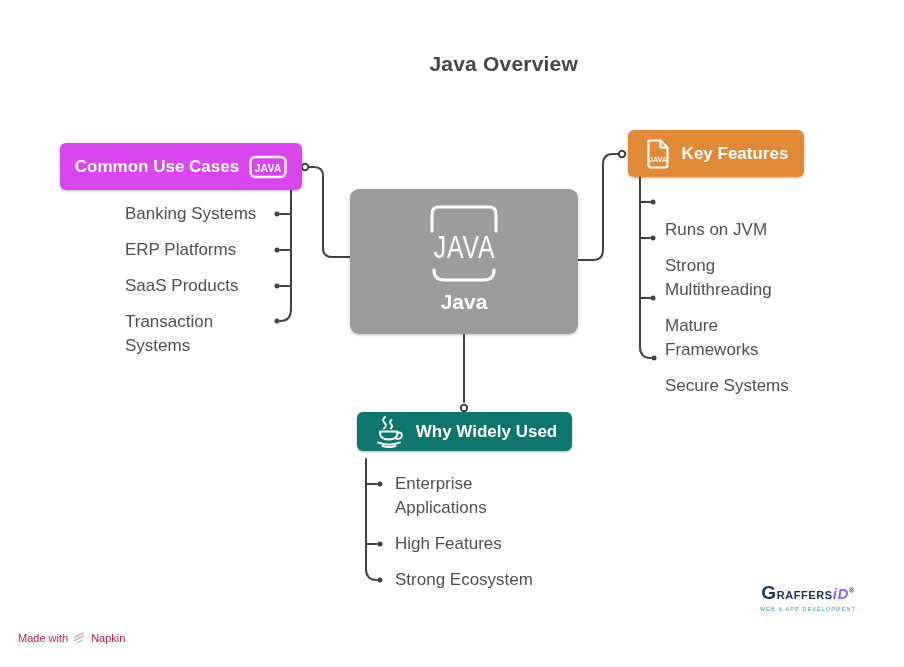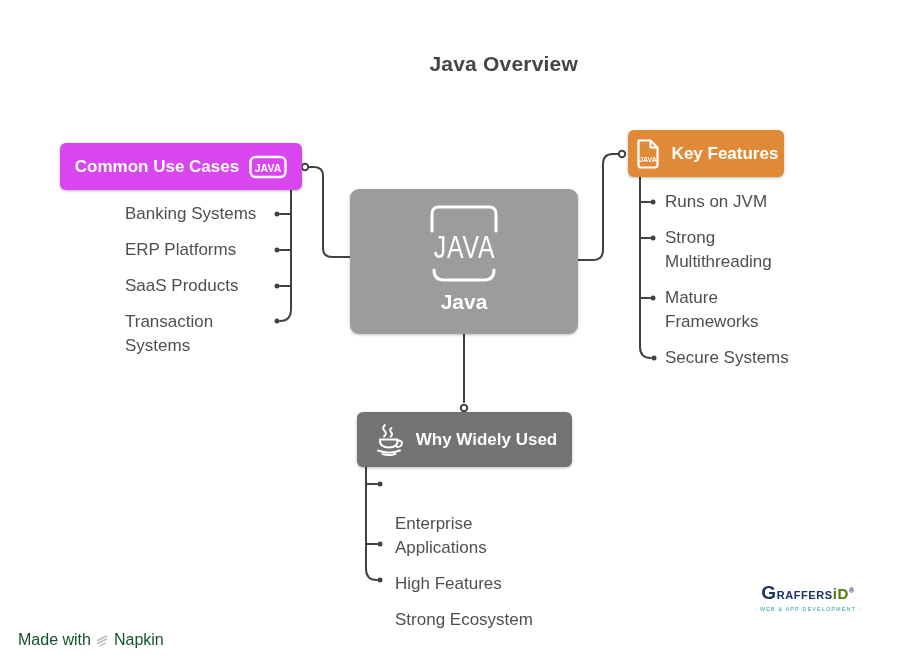--- a/index.html
+++ b/index.html
@@ -15,48 +15,48 @@
   .connectors path.link{fill:none;stroke:#414141;stroke-width:2;stroke-linecap:round;}
   .connectors circle.port{fill:#ffffff;stroke:#414141;stroke-width:2;}
   .connectors circle.dot{fill:#414141;}
 
   .hdr{
     position:absolute;display:flex;align-items:center;justify-content:center;
     border-radius:6px;color:#fff;font-size:17px;font-weight:bold;
     box-shadow:0 1px 3px rgba(0,0,0,.28);white-space:nowrap;gap:10px;
   }
   .hdr-pink{left:60px;top:143px;width:242px;height:47px;background:#d946ef;}
-  .hdr-orange{left:628px;top:130px;width:156px;height:47px;background:#E08A38;}
-  .hdr-red{left:357px;top:412px;width:215px;height:55px;background:#737373;justify-content:center;}
+  .hdr-orange{left:628px;top:130px;width:176px;height:47px;background:#E08A38;}
+  .hdr-red{left:357px;top:412px;width:215px;height:39px;background:#0f766e;justify-content:center;}
 
   .center-node{
     position:absolute;left:350px;top:189px;width:228px;height:145px;
     background:#9C9C9C;border-radius:9px;box-shadow:0 1px 3px rgba(0,0,0,.25);
     display:flex;flex-direction:column;align-items:center;justify-content:flex-start;
     padding-top:15px;box-sizing:border-box;
   }
   .center-label{color:#fff;font-size:21px;font-weight:bold;margin-top:6px;}
 
   .item{
     position:absolute;font-size:17px;line-height:24px;color:#4F4F4F;
   }
   .item.l{right:639px;}
-  .item.r{left:665px;text-align:left;}
-  .item.b{left:395px;text-align:left;margin-top:40px;}
+  .item.r{left:665px;text-align:left;margin-top:28px;}
+  .item.b{left:395px;text-align:left;}
   .w140{width:140px;} .w150{width:150px;} .w175{width:175px;}
 
   .napkin{
     position:absolute;left:18px;top:631px;display:flex;align-items:center;gap:5px;
-    font-size:16px;color:#14532d;
+    font-size:11px;color:#be185d;
   }
   .gid{position:absolute;left:752px;top:581px;width:112px;text-align:center;}
   .gid-main{color:#1C3263;font-weight:bold;letter-spacing:.6px;line-height:20px;white-space:nowrap;}
   .gid-g{font-size:19px;}
   .gid-rest{font-size:11px;}
-  .gid-accent{font-size:14px;color:#4d7c0f;}
+  .gid-accent{font-size:14px;color:#8b5cf6;font-style:italic;}
   .gid-reg{font-size:7px;color:#1C3263;vertical-align:super;}
   .gid-tag{font-size:5.5px;color:#2E9E9E;letter-spacing:1.1px;margin-top:1px;white-space:nowrap;}
 </style>
 </head>
 <body>
 
 <div class="canvas">
 
   <div class="title">Java Overview</div>
 

